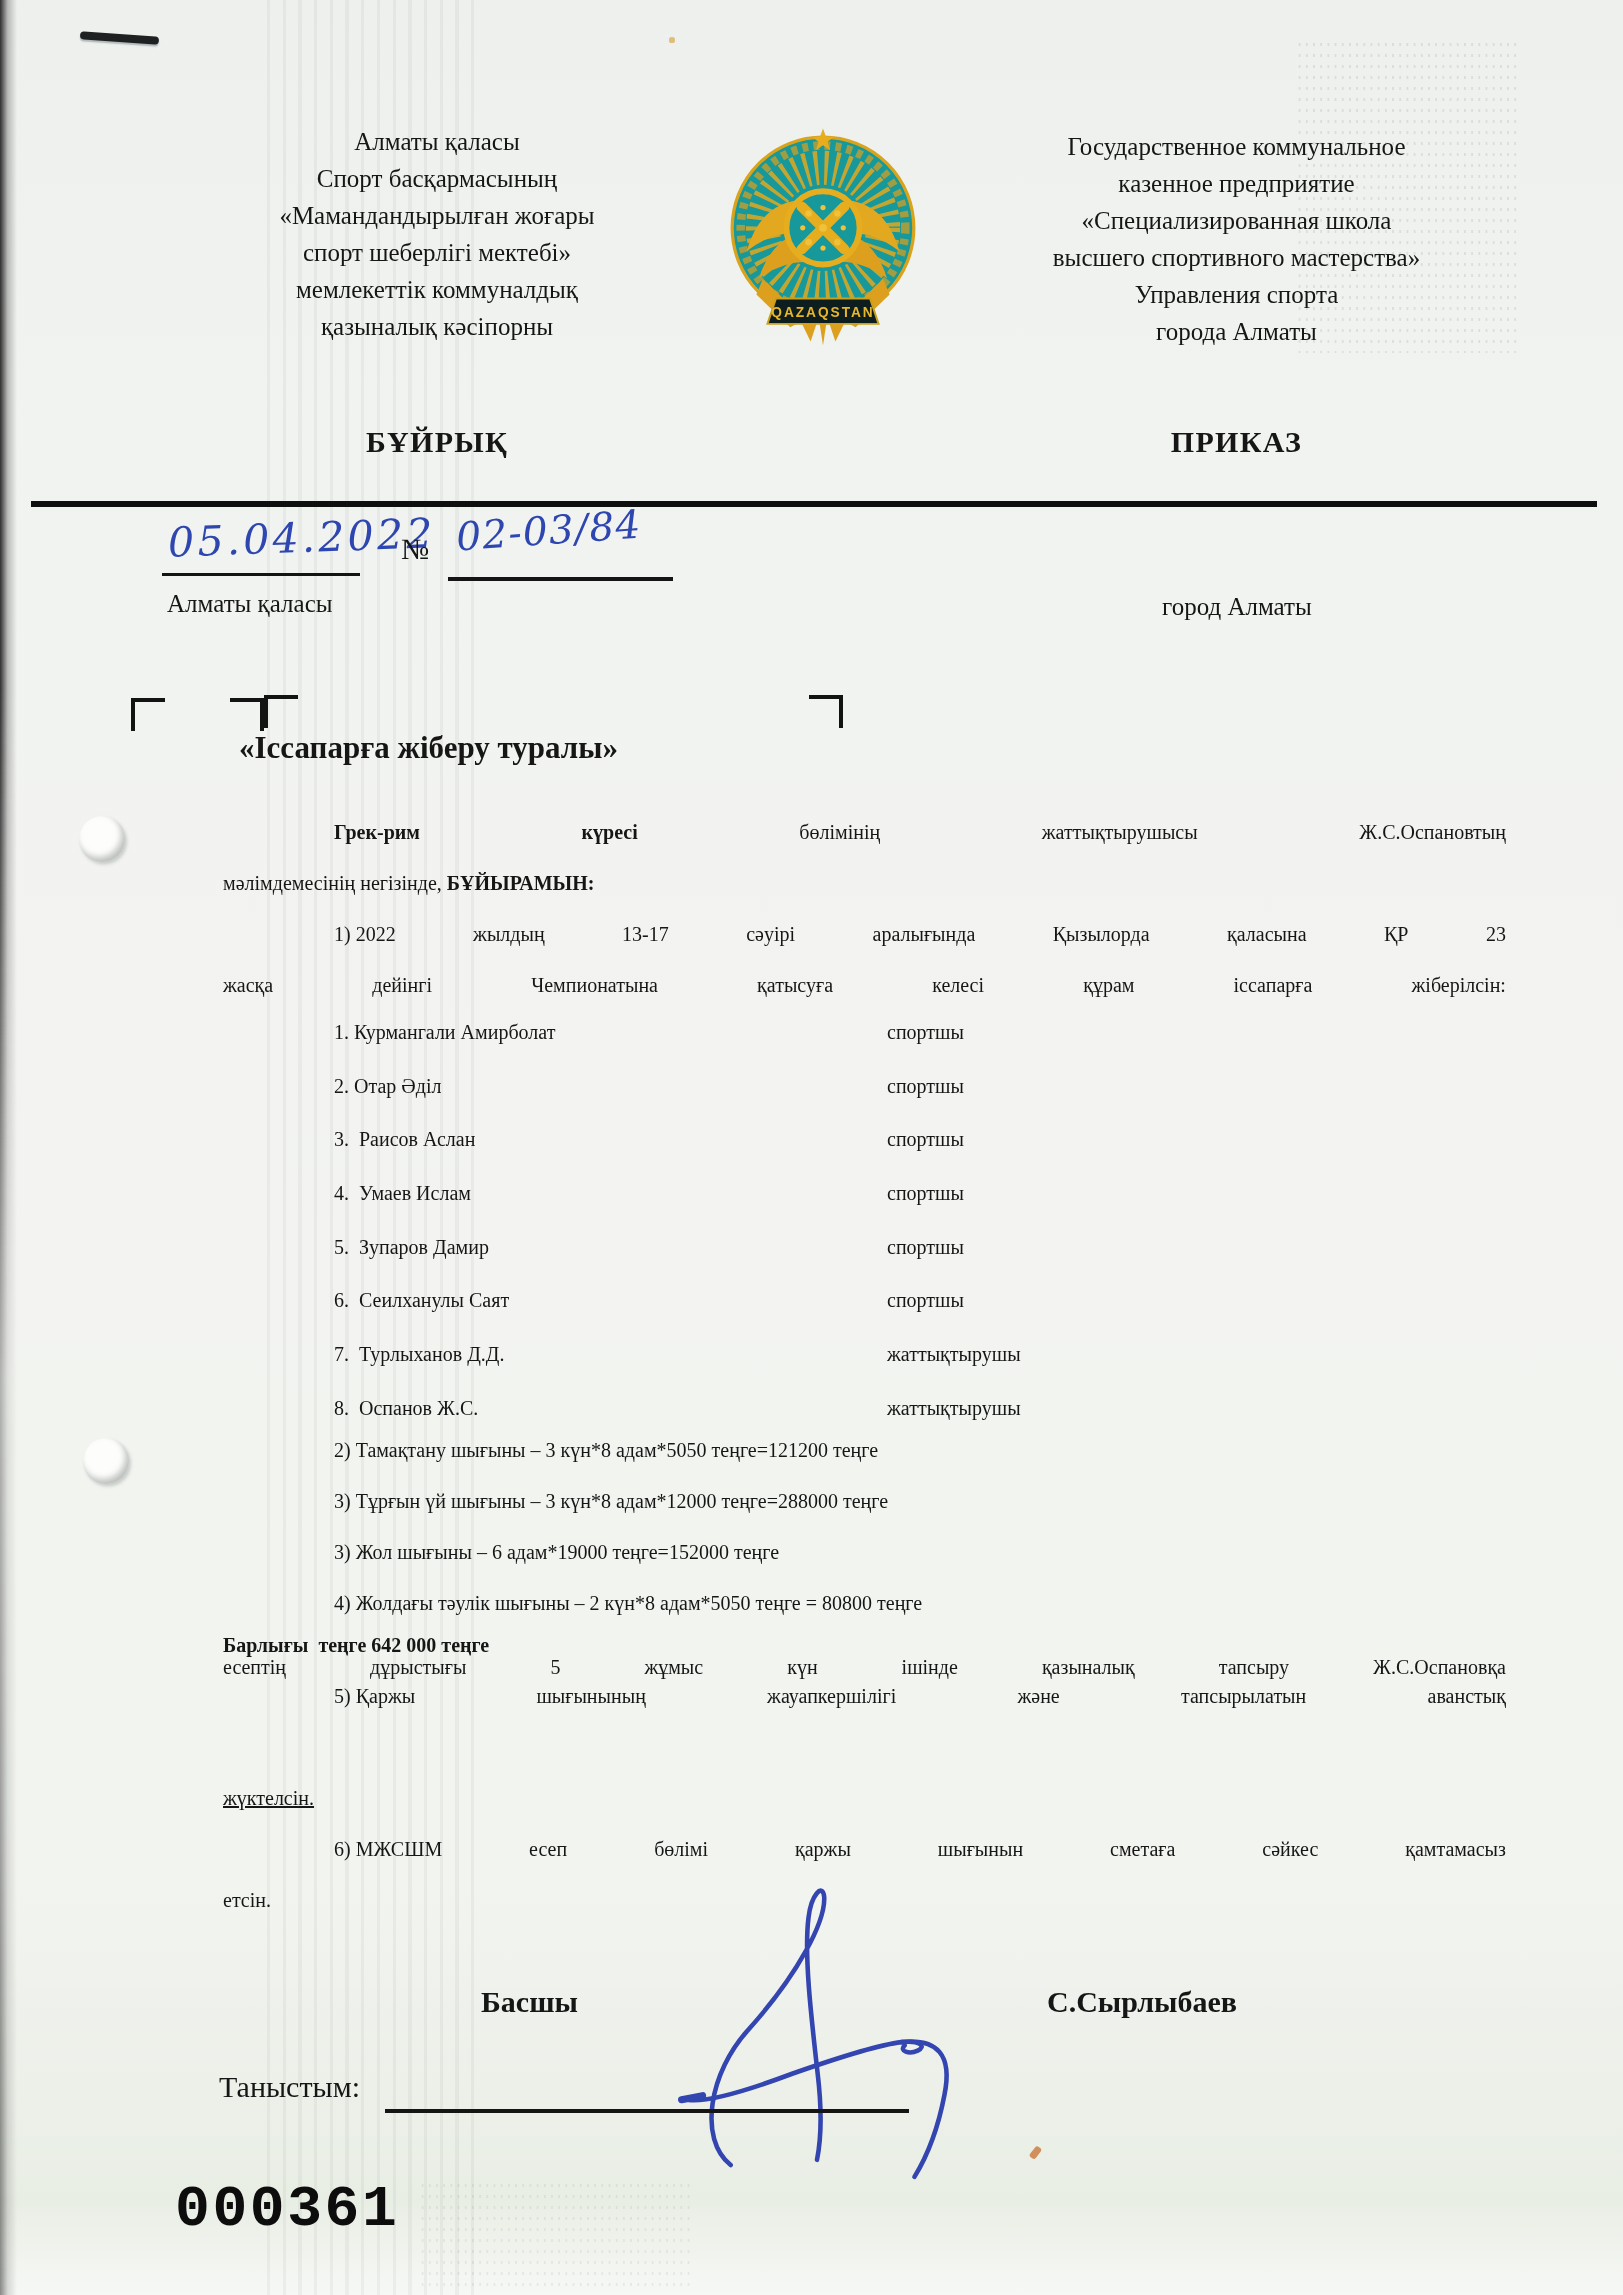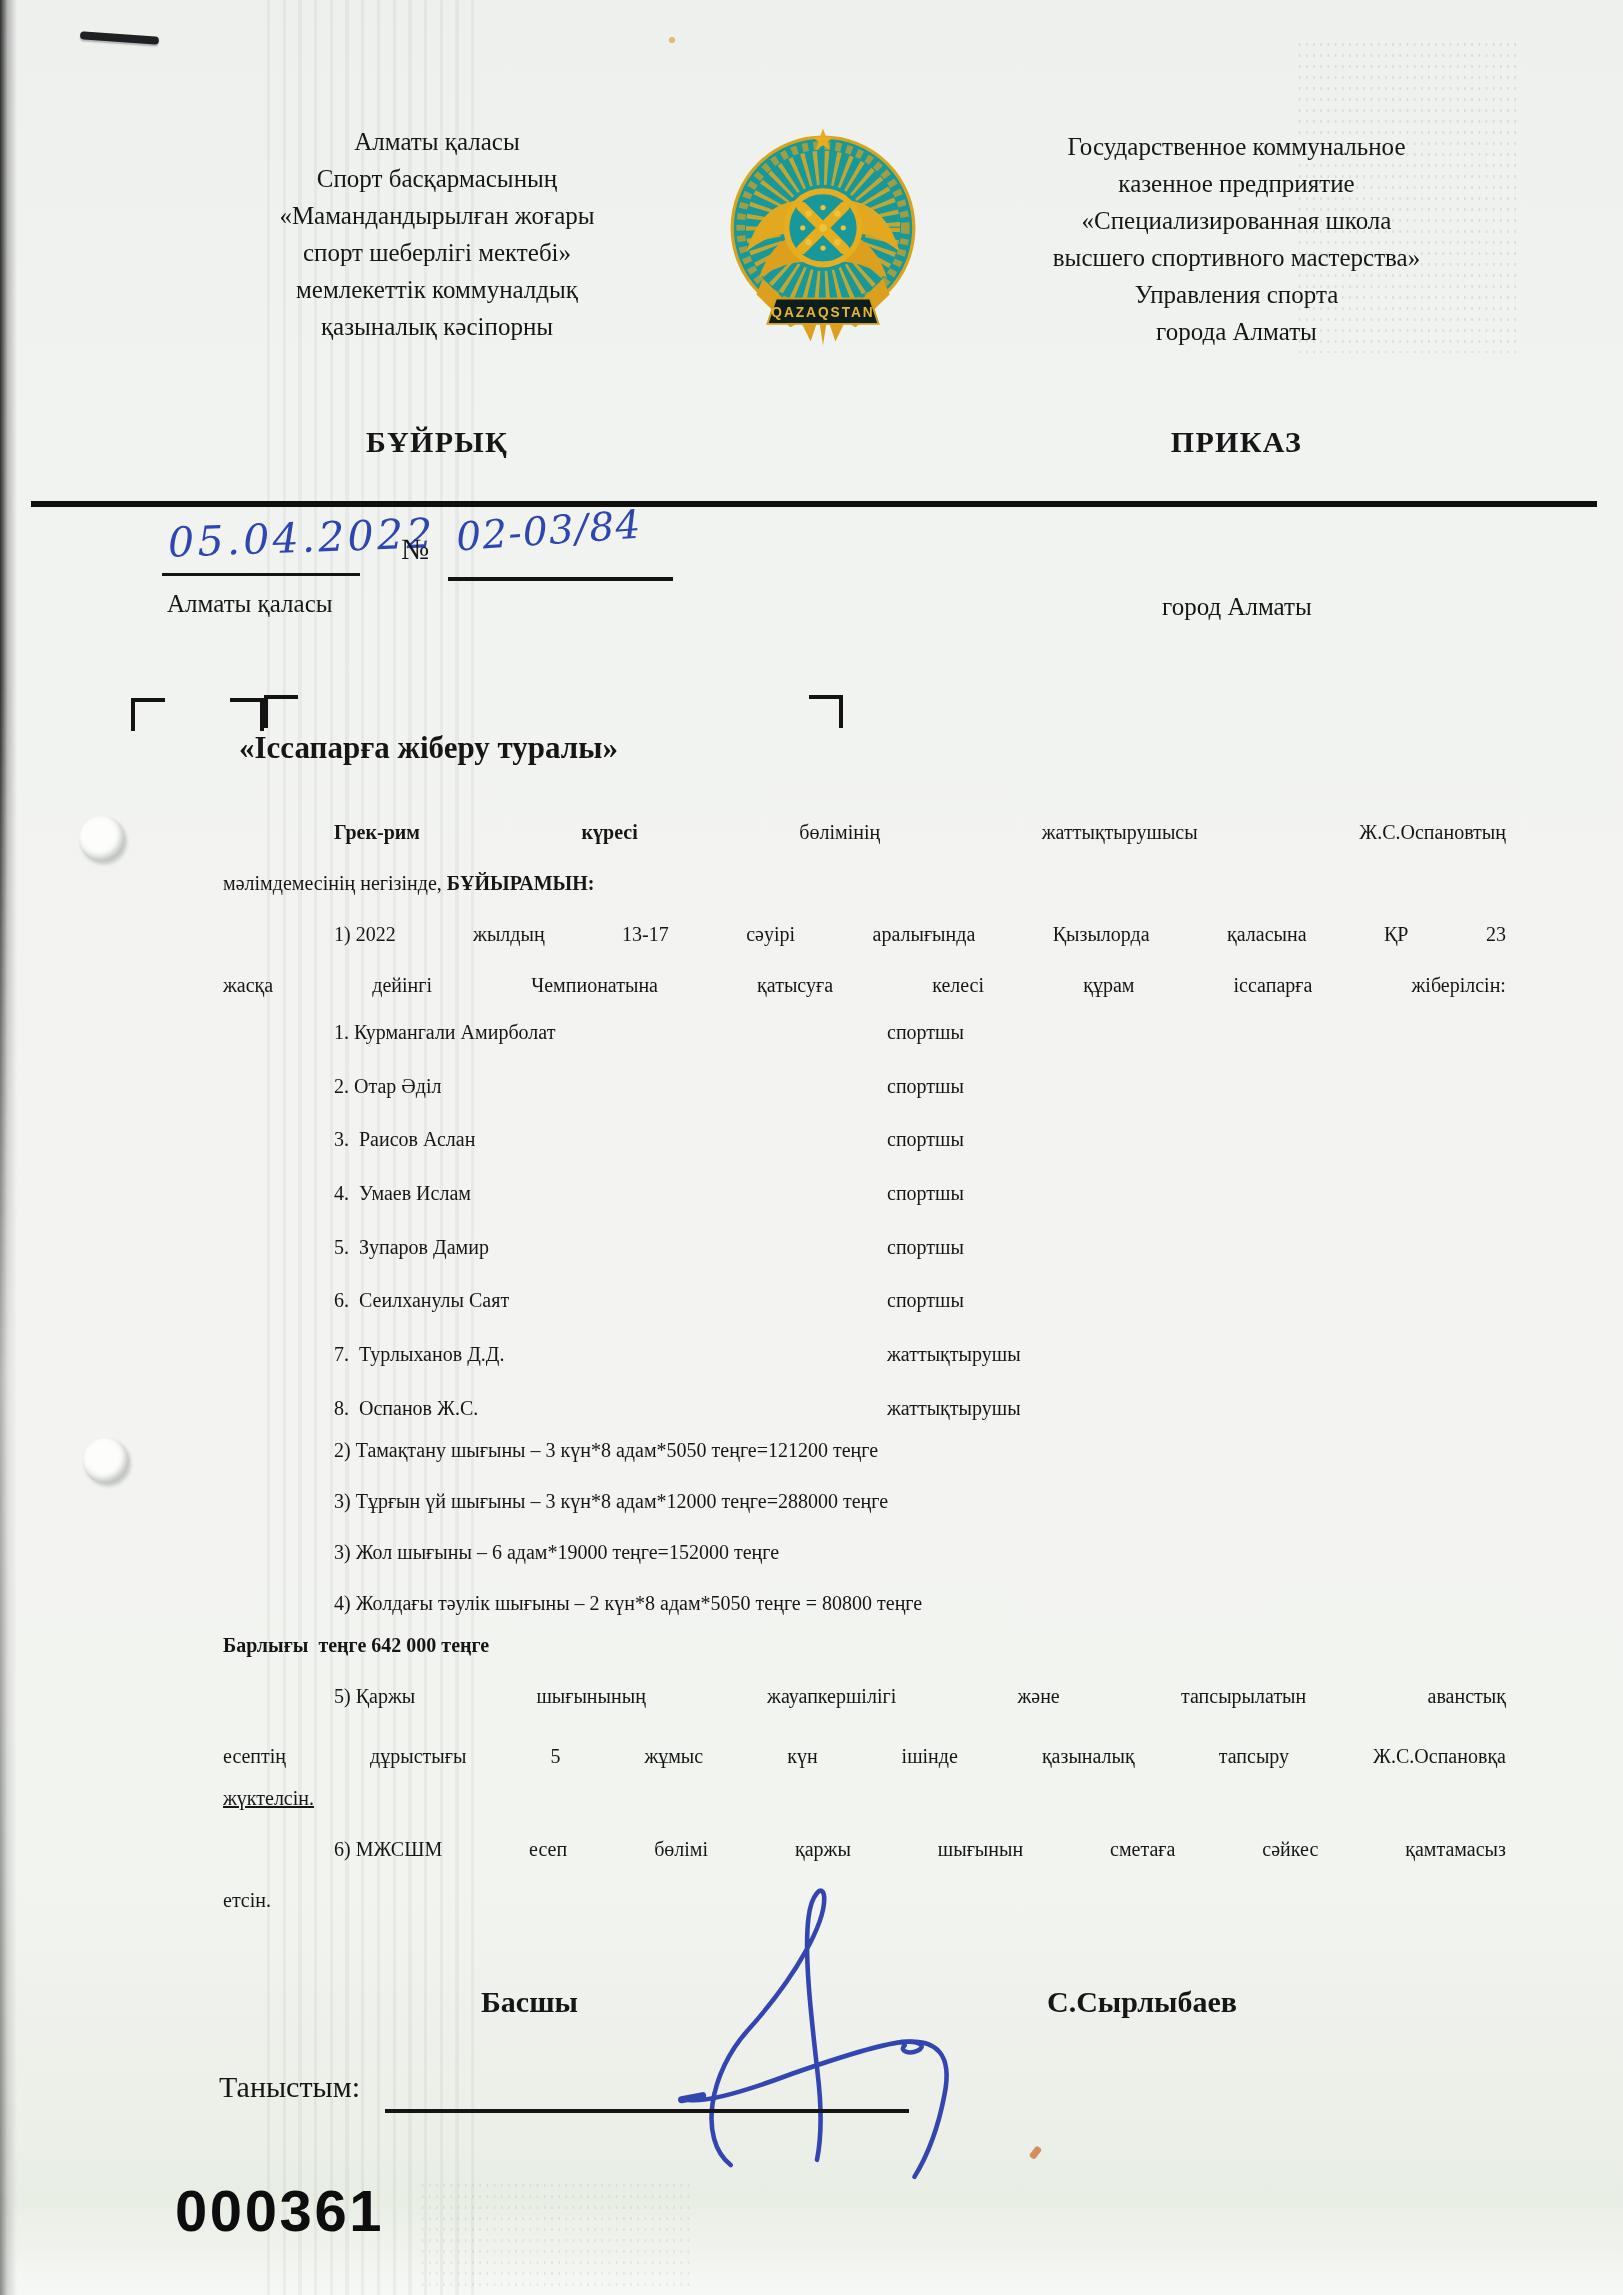--- a/index.html
+++ b/index.html
@@ -59,21 +59,21 @@
   .bold { font-weight:bold; }
   .role { position:absolute; left:664px; }
   .entry { margin-left:111px; white-space:pre; }
   .exp { margin-left:111px; white-space:pre; }
 
   .sig-label { position:absolute; font-size:30px; font-weight:bold; }
   .sig-ink { position:absolute; left:662px; top:1877px; width:327px; height:308px; }
   .ack { position:absolute; left:219px; top:2070px; font-size:30px; }
   .ack-line { position:absolute; left:385px; top:2109px; width:524px; height:3.9px; background:#151515; }
 
-  .stamp-no { position:absolute; left:175px; top:2177px; font-family:Liberation Sans, sans-serif;
+  .stamp-no { position:absolute; left:175px; top:2177px; font-family:Liberation Mono, monospace;
     font-size:58px; font-weight:600; letter-spacing:2.6px; color:#0d0d0d; }
 </style>
 </head>
 <body>
 
 <div class="page">
 
   <div class="scan-edge"></div>
   <div class="streaks"></div>
   <div class="speckles" style="left:1296px; top:39px; width:223px; height:314px;"></div>
@@ -177,21 +177,21 @@
   <div class="line" style="top:1397px;"><span class="entry">8.  Оспанов Ж.С.</span><span class="role">жаттықтырушы</span></div>
 
   <div class="line" style="top:1439px;"><span class="exp">2) Тамақтану шығыны – 3 күн*8 адам*5050 теңге=121200 теңге</span></div>
   <div class="line" style="top:1490px;"><span class="exp">3) Тұрғын үй шығыны – 3 күн*8 адам*12000 теңге=288000 теңге</span></div>
   <div class="line" style="top:1541px;"><span class="exp">3) Жол шығыны – 6 адам*19000 теңге=152000 теңге</span></div>
   <div class="line" style="top:1592px;"><span class="exp">4) Жолдағы тәулік шығыны – 2 күн*8 адам*5050 теңге = 80800 теңге</span></div>
 
   <div class="line bold" style="top:1634px;">Барлығы  теңге 642 000 теңге</div>
 
   <div class="line jline ind" style="top:1685px;"><span>5)&nbsp;Қаржы</span><span>шығынының</span><span>жауапкершілігі</span><span>және</span><span>тапсырылатын</span><span>аванстық</span></div>
-  <div class="line jline" style="top:1745px;"><span>есептің</span><span>дұрыстығы</span><span>5</span><span>жұмыс</span><span>күн</span><span>ішінде</span><span>қазыналық</span><span>тапсыру</span><span>Ж.С.Оспановқа</span></div>
+  <div class="line jline" style="top:1656px;"><span>есептің</span><span>дұрыстығы</span><span>5</span><span>жұмыс</span><span>күн</span><span>ішінде</span><span>қазыналық</span><span>тапсыру</span><span>Ж.С.Оспановқа</span></div>
   <div class="line" style="top:1787px;text-decoration:underline;">жүктелсін.</div>
 
   <div class="line jline ind" style="top:1838px;"><span>6)&nbsp;МЖСШМ</span><span>есеп</span><span>бөлімі</span><span>қаржы</span><span>шығынын</span><span>сметаға</span><span>сәйкес</span><span>қамтамасыз</span></div>
   <div class="line" style="top:1889px;">етсін.</div>
 
   <div class="sig-label" style="left:481px; top:1985px;">Басшы</div>
   <div class="sig-label" style="left:1047px; top:1985px;">С.Сырлыбаев</div>
 
   <svg class="sig-ink" viewBox="0 0 500 470">
     <g fill="none" stroke="#2a3cad" stroke-width="7" stroke-linecap="round" opacity=".95">

